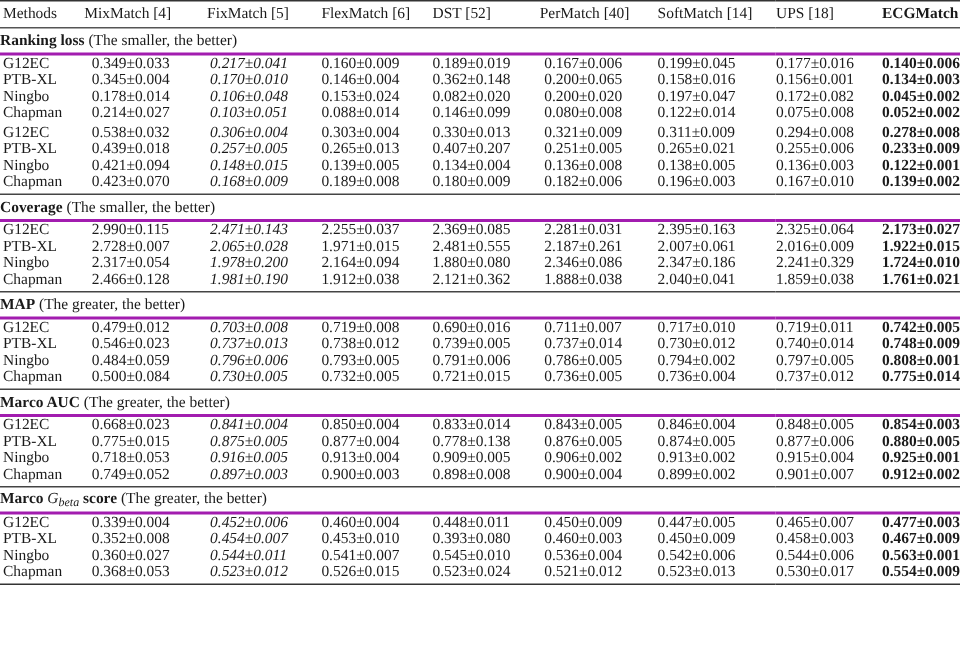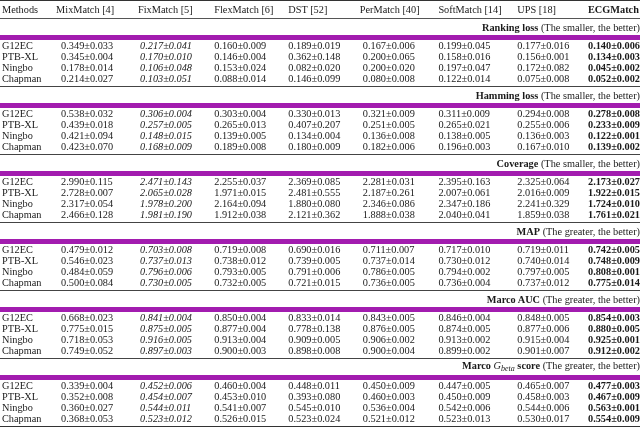--- a/index.html
+++ b/index.html
@@ -2,21 +2,21 @@
 <html><head>
 <meta charset="utf-8">
 <style>
   html, body { margin: 0; padding: 0; background: #ffffff; }
   body { width: 640px; height: 431px; overflow: hidden; font-family: "Liberation Serif", "DejaVu Serif", serif; color: #1a1a1a; }
   table { border-collapse: collapse; width: 640px; font-size: 10.3px; line-height: 11px; }
   td, th { padding: 0; white-space: nowrap; font-weight: normal; }
   .top-rule { border-top: 1.5px solid #333; }
   thead th { height: 17px; border-bottom: 1px solid #555; text-align: left; }
   thead th.first { text-align: left; padding-left: 2px; }
-  tr.section td { height: 16px; text-align: right; border-bottom: 5px solid #a21caf; }
+  tr.section td { height: 16px; text-align: left; border-bottom: 2px solid #a21caf; }
   tr.section.not-first td { border-top: 1.5px solid #444; }
   tr.data td { height: 11px; }
   td.method { text-align: left; padding-left: 2px; width: 56px; }
   td.val { text-align: left; }
   td.c1 { padding-left: 5px; width: 80px; }
   td.c2 { padding-left: 2px; width: 77px; font-style: italic; }
   td.c3 { padding-left: 0px; width: 76px; }
   td.c4 { padding-left: 0px; width: 74px; }
   td.c5 { padding-left: 3px; width: 78px; }
   td.c6 { padding-left: 0px; width: 81px; }
@@ -85,23 +85,20 @@
         <td class="method">Chapman</td>
         <td class="val c1">0.214±0.027</td>
         <td class="val c2">0.103±0.051</td>
         <td class="val c3">0.088±0.014</td>
         <td class="val c4">0.146±0.099</td>
         <td class="val c5">0.080±0.008</td>
         <td class="val c6">0.122±0.014</td>
         <td class="val c7">0.075±0.008</td>
         <td class="val c8">0.052±0.002</td>
       </tr>
-      <tr class="section not-first">
-        <td colspan="9"><span class="sec-title">Hamming loss</span><span> (The smaller, the better)</span></td>
-      </tr>
       <tr class="data">
         <td class="method">G12EC</td>
         <td class="val c1">0.538±0.032</td>
         <td class="val c2">0.306±0.004</td>
         <td class="val c3">0.303±0.004</td>
         <td class="val c4">0.330±0.013</td>
         <td class="val c5">0.321±0.009</td>
         <td class="val c6">0.311±0.009</td>
         <td class="val c7">0.294±0.008</td>
         <td class="val c8">0.278±0.008</td>

